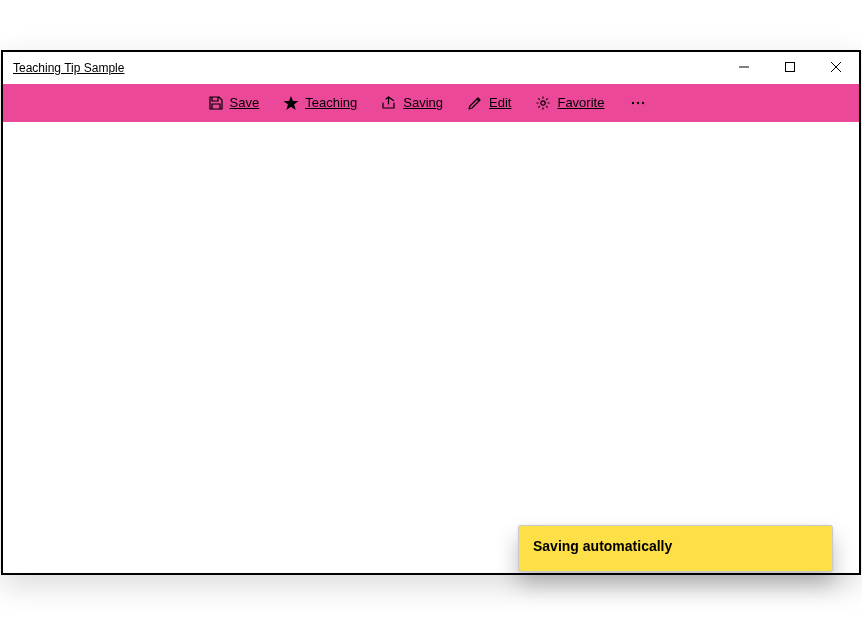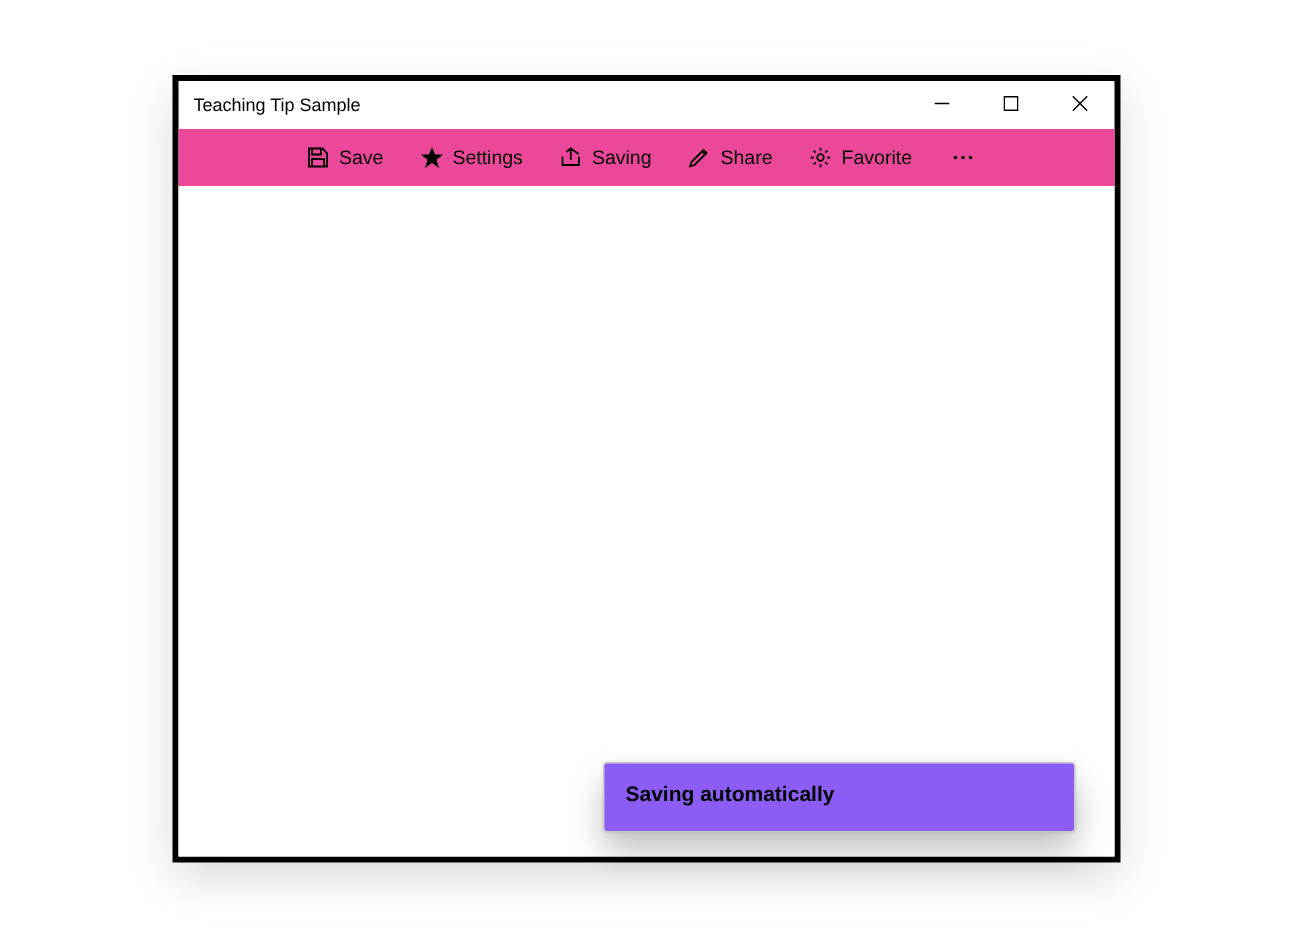--- a/index.html
+++ b/index.html
@@ -8,26 +8,27 @@
     padding: 0;
     width: 862px;
     height: 624px;
     font-family: "Segoe UI", -apple-system, sans-serif;
     background: #fff;
     display: flex;
     justify-content: center;
     align-items: center;
   }
   .window {
-    width: 632px;
+    width: 860px;
     height: 525px;
     background: #fff;
-    border: 4px solid #000000;
+    border: 2px solid #000000;
     box-shadow: 0 10px 30px rgba(0,0,0,0.15);
     position: relative;
+    text-decoration: underline;
   }
   .titlebar {
     height: 32px;
     display: flex;
     align-items: center;
     justify-content: space-between;
     padding-left: 10px;
     font-size: 12px;
   }
   .title-text { color: #000; }
@@ -62,23 +63,23 @@
     border-radius: 2px;
   }
   .cmd .icon { width: 16px; height: 16px; display:flex; align-items:center; justify-content:center; }
   .cmd .icon svg { width: 16px; height: 16px; }
   .more { padding: 4px 10px; }
   .more svg { width: 16px; height: 16px; }
   .content { position: relative; height: calc(100% - 70px); background: #fff; }
   .teaching-tip {
     position: absolute;
     right: 26px;
-    bottom: 16px;
+    bottom: 1px;
     width: 315px;
-    background: #8b5cf6;
+    background: #fde047;
     border: 1px solid #c9c9c9;
     border-radius: 3px;
     padding: 12px 14px 14px 14px;
     box-shadow: 0 12px 22px rgba(0,0,0,0.25), 0 0 2px rgba(0,0,0,0.1);
   }
   .teaching-tip .tip-title {
     font-size: 14px;
     font-weight: 600;
     color: #000;
     margin-bottom: 3px;
@@ -129,37 +130,37 @@
           </svg>
       </span>
       <span>Save</span>
     </div>
     <div class="cmd">
       <span class="icon">
         <svg viewBox="0 0 16 16">
             <path d="M8 1 L10 6 L15.5 6 L11 9.5 L12.7 15 L8 11.7 L3.3 15 L5 9.5 L0.5 6 L6 6 Z" fill="#000"></path>
           </svg>
       </span>
-      <span>Settings</span>
+      <span>Teaching</span>
     </div>
     <div class="cmd">
       <span class="icon">
         <svg viewBox="0 0 16 16">
             <path d="M2 8 v5 h11 v-5 M7.5 2 v7 M7.5 2 l5 3.5 M7.5 2 l-2.5 2" stroke="#000" stroke-width="1.2" fill="none" stroke-linejoin="round" stroke-linecap="round"></path>
           </svg>
       </span>
       <span>Saving</span>
     </div>
     <div class="cmd">
       <span class="icon">
         <svg viewBox="0 0 16 16">
             <path d="M2 14 l1-3 8-8 2 2 -8 8 z M10 4 l2 2" stroke="#000" stroke-width="1.2" fill="none" stroke-linejoin="round"></path>
           </svg>
       </span>
-      <span>Share</span>
+      <span>Edit</span>
     </div>
     <div class="cmd">
       <span class="icon">
         <svg viewBox="0 0 16 16">
             <circle cx="8" cy="8" r="2.2" stroke="#000" stroke-width="1.2" fill="none"></circle>
             <path d="M8 1.5 v2 M8 12.5 v2 M1.5 8 h2 M12.5 8 h2 M3.4 3.4 l1.4 1.4 M11.2 11.2 l1.4 1.4 M12.6 3.4 l-1.4 1.4 M4.8 11.2 l-1.4 1.4" stroke="#000" stroke-width="1.2"></path>
           </svg>
       </span>
       <span>Favorite</span>
     </div>

